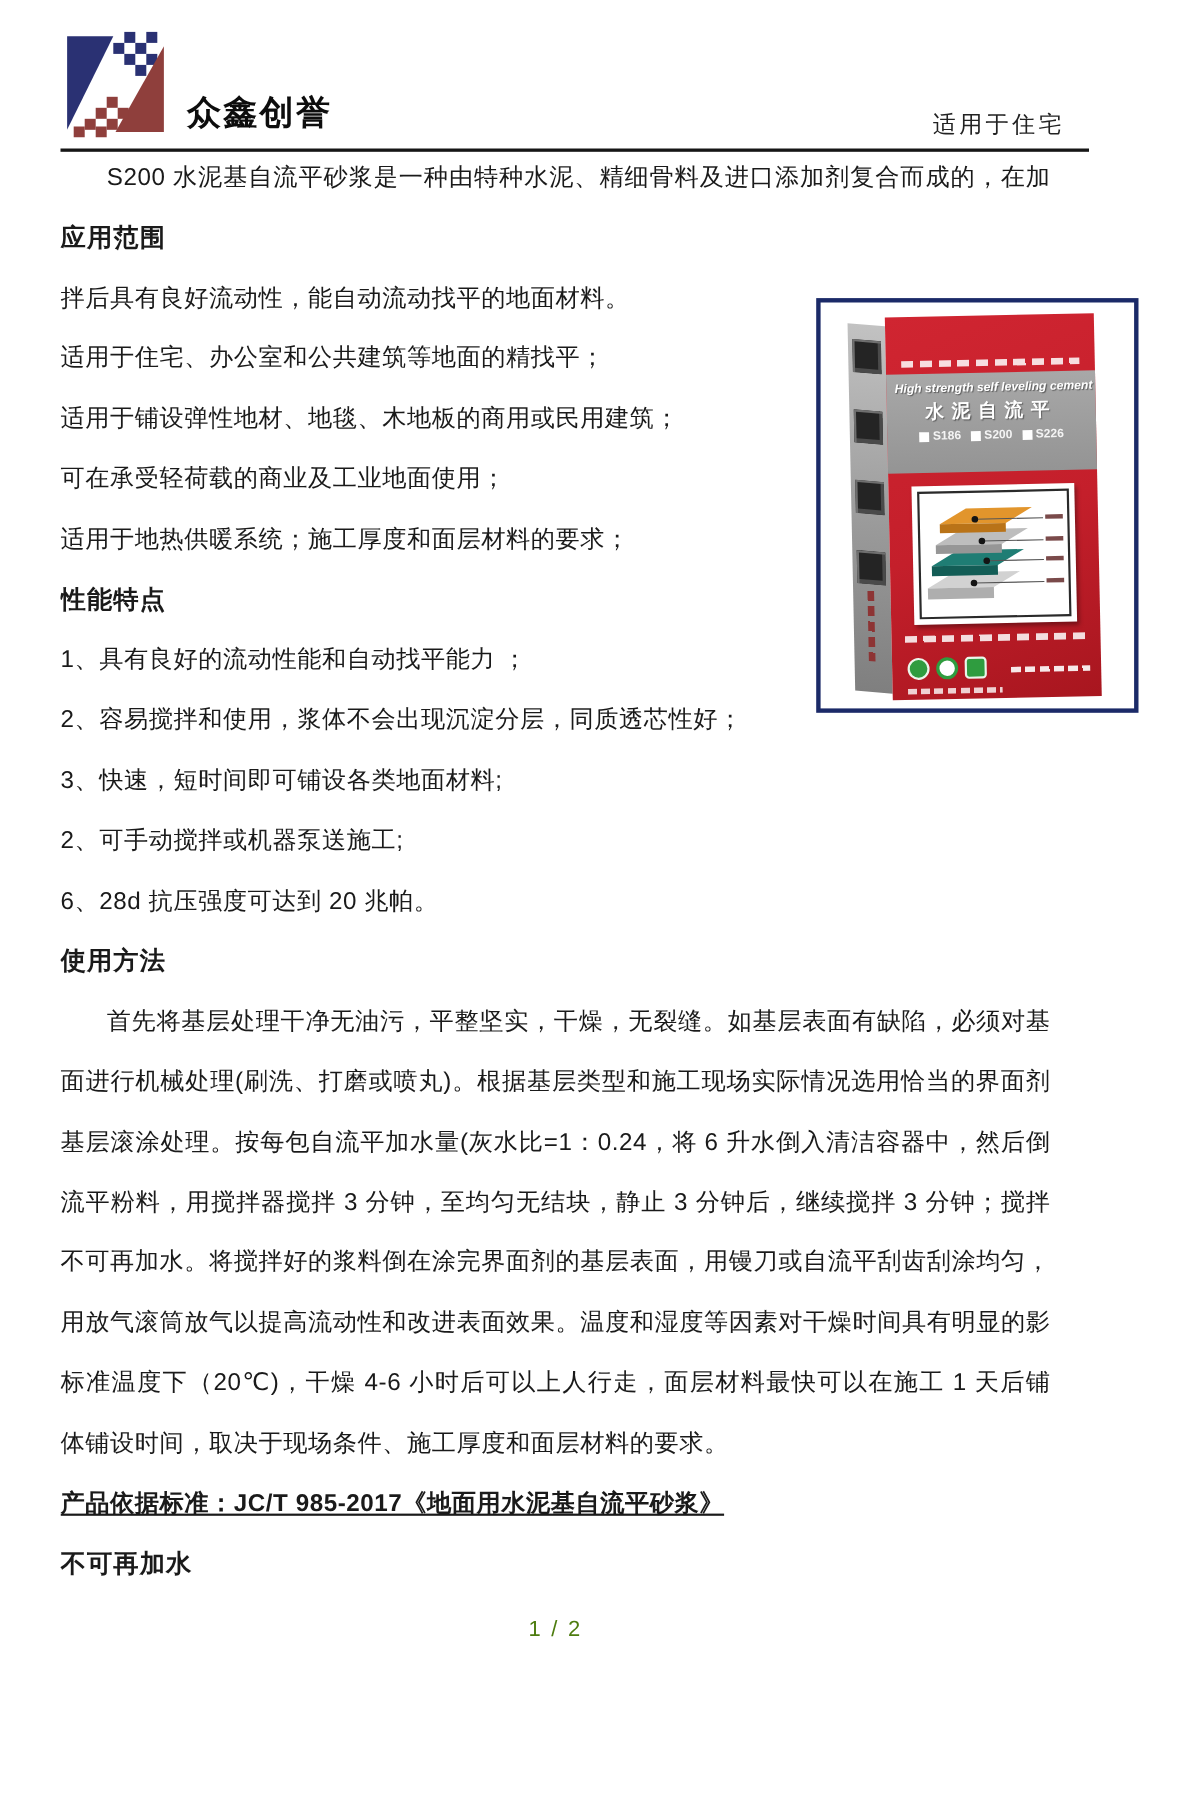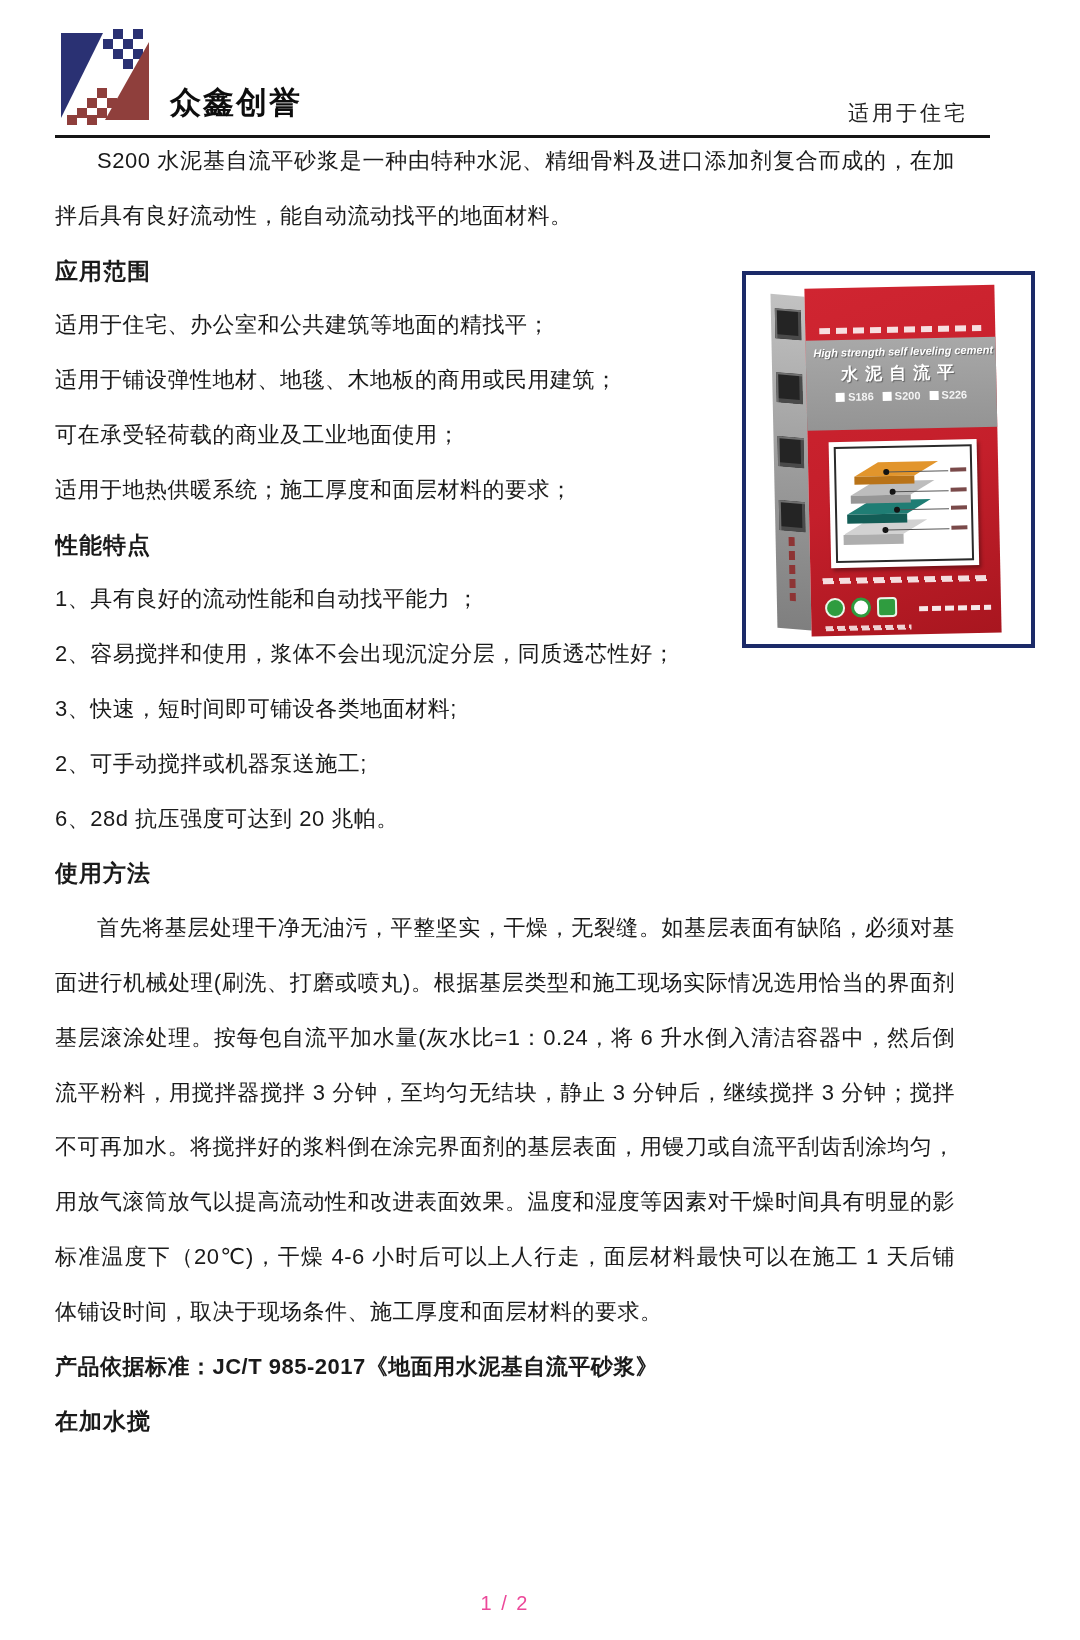--- a/index.html
+++ b/index.html
@@ -15,23 +15,23 @@
   .doctype{position:absolute;right:112px;top:99px;font-size:21px;letter-spacing:3px;
          color:#222;white-space:nowrap;}
   .rule{position:absolute;left:55px;top:135px;width:935px;height:3px;background:#161616;}
   
   .content{position:absolute;left:55px;top:134px;width:900px;}
   .ln{height:54.8px;line-height:54.8px;font-size:22px;overflow:hidden;
       letter-spacing:0.5px;white-space:nowrap;}
   .ln.just{white-space:normal;text-align:justify;text-align-last:justify;}
   .ln.indent{padding-left:42px;}
   .ln.h{font-weight:700;font-size:23px;letter-spacing:1px;}
-  .ln.hstd{font-weight:700;font-size:22px;}
-  .pagenum{position:absolute;left:55px;top:1592px;width:900px;text-align:center;
-      font-size:20px;color:#ec4899;letter-spacing:2px;}
+  .ln.hstd{font-weight:700;font-size:22px;text-decoration:underline;}
+  .pagenum{position:absolute;left:55px;top:1470px;width:900px;text-align:center;
+      font-size:20px;color:#4d7c0f;letter-spacing:2px;}
   
   .frame{position:absolute;left:742px;top:271px;width:293px;height:377px;
       border:4px solid #1b2a68;background:#ffffff;box-sizing:border-box;overflow:hidden;}
   .pkg{position:absolute;left:28px;top:12px;width:224px;height:348px;transform:rotate(-1.2deg);}
   .pkg-spine{position:absolute;left:0;top:8px;width:34px;height:334px;
       background:linear-gradient(180deg,#c2c2c2,#9a9a9a 55%,#7f7f7f);
       transform:skewY(6deg);transform-origin:right top;}
   .tile{position:absolute;left:4px;width:26px;height:30px;background:#242424;
       box-shadow:inset 2px 2px 0 #6f6f6f, inset -3px -4px 0 #4a4a4a;}
   .spine-text{position:absolute;left:13px;bottom:28px;width:6px;height:64px;
@@ -91,23 +91,23 @@
       <rect x="12" y="87" width="10" height="10"></rect>
         <rect x="32" y="87" width="10" height="10"></rect>
     </g>
   </svg>
   <div class="brand">众鑫创誉</div>
   <div class="doctype">适用于住宅</div>
   <div class="rule"></div>
 
   <div class="content">
     <div class="ln just indent">S200 水泥基自流平砂浆是一种由特种水泥、精细骨料及进口添加剂复合而成的，在加水搅</div>
+    <div class="ln h">应用范围</div>
+
     <div class="ln">拌后具有良好流动性，能自动流动找平的地面材料。</div>
-
-    <div class="ln h">应用范围</div>
     <div class="ln">适用于住宅、办公室和公共建筑等地面的精找平；</div>
     <div class="ln">适用于铺设弹性地材、地毯、木地板的商用或民用建筑；</div>
     <div class="ln">可在承受轻荷载的商业及工业地面使用；</div>
     <div class="ln">适用于地热供暖系统；施工厚度和面层材料的要求；</div>
 
     <div class="ln h">性能特点</div>
     <div class="ln">1、具有良好的流动性能和自动找平能力 ；</div>
     <div class="ln">2、容易搅拌和使用，浆体不会出现沉淀分层，同质透芯性好；</div>
     <div class="ln">3、快速，短时间即可铺设各类地面材料;</div>
     <div class="ln">2、可手动搅拌或机器泵送施工;</div>
@@ -117,21 +117,21 @@
     <div class="ln just indent">首先将基层处理干净无油污，平整坚实，干燥，无裂缝。如基层表面有缺陷，必须对基层表</div>
     <div class="ln just">面进行机械处理(刷洗、打磨或喷丸)。根据基层类型和施工现场实际情况选用恰当的界面剂进行</div>
     <div class="ln just">基层滚涂处理。按每包自流平加水量(灰水比=1：0.24，将 6 升水倒入清洁容器中，然后倒入自</div>
     <div class="ln just">流平粉料，用搅拌器搅拌 3 分钟，至均匀无结块，静止 3 分钟后，继续搅拌 3 分钟；搅拌过程中</div>
     <div class="ln just">不可再加水。将搅拌好的浆料倒在涂完界面剂的基层表面，用镘刀或自流平刮齿刮涂均匀，然后</div>
     <div class="ln just">用放气滚筒放气以提高流动性和改进表面效果。温度和湿度等因素对干燥时间具有明显的影响。</div>
     <div class="ln just">标准温度下（20℃)，干燥 4-6 小时后可以上人行走，面层材料最快可以在施工 1 天后铺设，具</div>
     <div class="ln">体铺设时间，取决于现场条件、施工厚度和面层材料的要求。</div>
 
     <div class="ln hstd">产品依据标准：JC/T 985-2017《地面用水泥基自流平砂浆》</div>
-    <div class="ln h">在加水搅</div>
+    <div class="ln h">不可再加水</div>
   </div>
 
   <div class="frame">
     <div class="pkg">
       <div class="pkg-spine">
         <div class="tile" style="top:14px"></div>
         <div class="tile" style="top:78px"></div>
         <div class="tile" style="top:142px"></div>
         <div class="tile" style="top:206px"></div>
         <div class="spine-text"></div>

